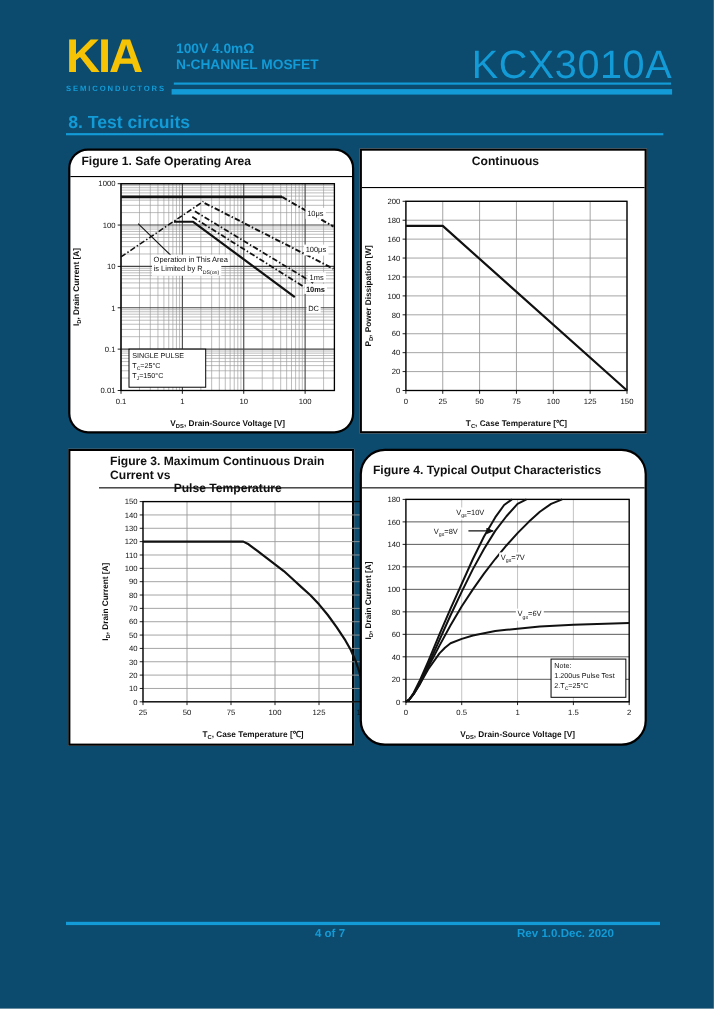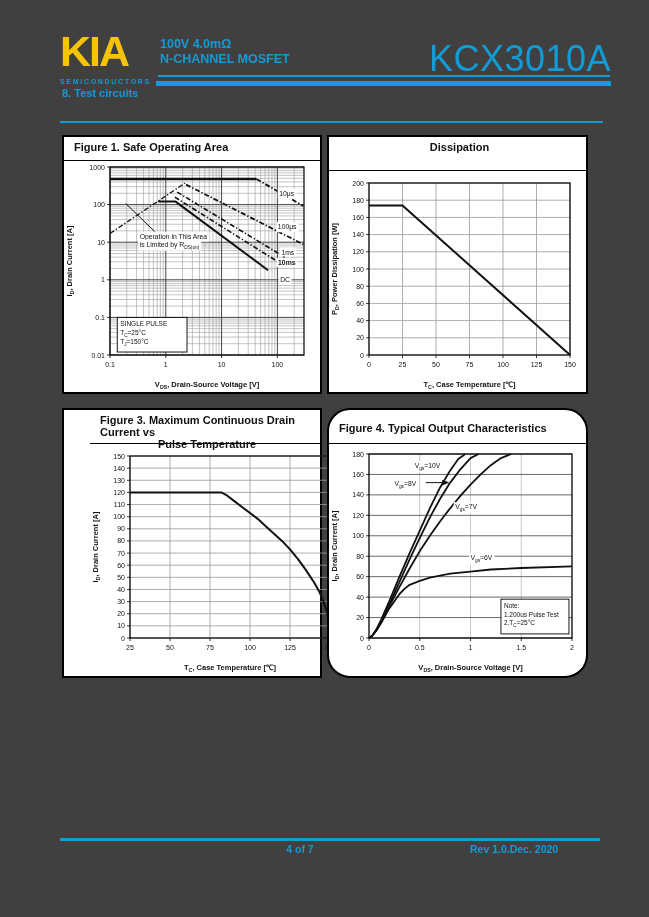--- a/index.html
+++ b/index.html
@@ -1,26 +1,26 @@
 <!DOCTYPE html>
 <html><head>
 <meta charset="utf-8">
 <style>
   html,body{margin:0;padding:0;background:#e8e8e8;}
-  .page{position:relative;width:649px;height:917px;background:#404040;margin:0 auto;
+  .page{position:relative;width:649px;height:917px;background:#0c4a6e;margin:0 auto;
         font-family:"Liberation Sans",sans-serif;overflow:hidden;}
   
   .logo-block{position:absolute;left:60px;top:30px;}
   .logo-text{font-size:43px;font-weight:900;letter-spacing:-2px;color:#f6c405;line-height:1.0;}
   .logo-sub{font-size:7px;font-weight:bold;letter-spacing:1.7px;color:#129bd6;margin-top:5px;}
   .product-block{position:absolute;left:160px;top:37px;color:#129bd6;font-weight:bold;font-size:12.5px;line-height:15px;}
   .part-number{position:absolute;right:38px;top:38px;color:#129bd6;font-size:36px;font-weight:400;letter-spacing:0.5px;}
   .rule-thin{position:absolute;left:158px;top:75px;width:452px;height:1.5px;background:#129bd6;}
   .rule-thick{position:absolute;left:156px;top:81px;width:455px;height:4.5px;background:#129bd6;}
-  .section-title{position:absolute;left:62px;top:87px;color:#129bd6;font-size:11px;font-weight:bold;}
+  .section-title{position:absolute;left:62px;top:103px;color:#129bd6;font-size:16px;font-weight:bold;}
   .section-underline{position:absolute;left:60px;top:121px;width:543px;height:2px;background:#129bd6;}
   
   .figure-box{position:absolute;border:2px solid #000;background:#fff;box-sizing:border-box;}
   .fig-title{border-bottom:1.5px solid #000;font-weight:bold;font-size:11px;color:#111;
              padding:4px 6px 2px 10px;box-sizing:border-box;}
   .fig-title .line2{text-align:center;}
   .t-one{height:24px;}
   .t-two{height:34px;}
   .t-center{height:34px;display:flex;align-items:center;}
   .chart-svg{display:block;font-family:"Liberation Sans",sans-serif;}
@@ -47,21 +47,21 @@
     <div class="part-number">KCX3010A</div>
     <div class="rule-thin"></div>
     <div class="rule-thick"></div>
   </header>
 
   <div class="section-title">8. Test circuits</div>
   <div class="section-underline"></div>
 
   <div>
 
-    <div class="figure-box" style="left:62px;top:135px;width:260px;height:259px;">
+    <div class="figure-box" style="left:62px;top:135px;width:260px;height:259px;border-radius:18px;">
       <div class="fig-title t-one">
         <div>Figure 1. Safe Operating Area</div>
       </div>
       <svg id="chart-fig1" class="chart-svg" width="256" height="230">
           <line x1="62.79545085738482" y1="6" x2="62.79545085738482" y2="194" stroke="#9a9a9a" stroke-width="0.6"></line>
           <line x1="72.62015979165994" y1="6" x2="72.62015979165994" y2="194" stroke="#9a9a9a" stroke-width="0.6"></line>
           <line x1="79.59090171476964" y1="6" x2="79.59090171476964" y2="194" stroke="#9a9a9a" stroke-width="0.6"></line>
           <line x1="84.99782921206186" y1="6" x2="84.99782921206186" y2="194" stroke="#9a9a9a" stroke-width="0.6"></line>
           <line x1="89.41561064904477" y1="6" x2="89.41561064904477" y2="194" stroke="#9a9a9a" stroke-width="0.6"></line>
           <line x1="93.1507916326559" y1="6" x2="93.1507916326559" y2="194" stroke="#9a9a9a" stroke-width="0.6"></line>
@@ -186,21 +186,21 @@
           <text x="75.65295206954477" y="77.55618351089709" font-size="6.8" fill="#111"><tspan>Operation in This Area</tspan></text>
           <rect x="74.1529541015625" y="78.68141174316406" width="63.0418701171875" height="11" fill="#fff"></rect>
           <text x="75.65295206954477" y="85.68140893024224" font-size="6.8" fill="#111"><tspan>is Limited by R</tspan><tspan dy="2" font-size="70%">DS(on)</tspan></text>
           <text x="143" y="226" text-anchor="middle" font-size="7.5" font-weight="bold" fill="#111"><tspan>V</tspan><tspan dy="2" font-size="70%">DS</tspan><tspan dy="-2">, Drain-Source Voltage [V]</tspan></text>
           <text text-anchor="middle" font-size="7.5" font-weight="bold" fill="#111" transform="translate(8,100) rotate(-90)"><tspan>I</tspan><tspan dy="2" font-size="70%">D</tspan><tspan dy="-2">, Drain Current [A]</tspan></text>
         </svg>
     </div>
 
     <div class="figure-box" style="left:327px;top:135px;width:261px;height:259px;">
       <div class="fig-title t-two">
-        <div class="line2">Dissipation</div>
+        <div class="line2">Continuous</div>
       </div>
       <svg id="chart-fig2" class="chart-svg" width="257" height="220">
           <line x1="40" y1="12" x2="40" y2="184" stroke="#999" stroke-width="0.8"></line>
           <line x1="40" y1="184" x2="40" y2="187" stroke="#000" stroke-width="0.8"></line>
           <text x="40" y="196" text-anchor="middle" font-size="7" fill="#111">0</text>
           <line x1="73.5" y1="12" x2="73.5" y2="184" stroke="#999" stroke-width="0.8"></line>
           <line x1="73.5" y1="184" x2="73.5" y2="187" stroke="#000" stroke-width="0.8"></line>
           <text x="73.5" y="196" text-anchor="middle" font-size="7" fill="#111">25</text>
           <line x1="107" y1="12" x2="107" y2="184" stroke="#999" stroke-width="0.8"></line>
           <line x1="107" y1="184" x2="107" y2="187" stroke="#000" stroke-width="0.8"></line>

